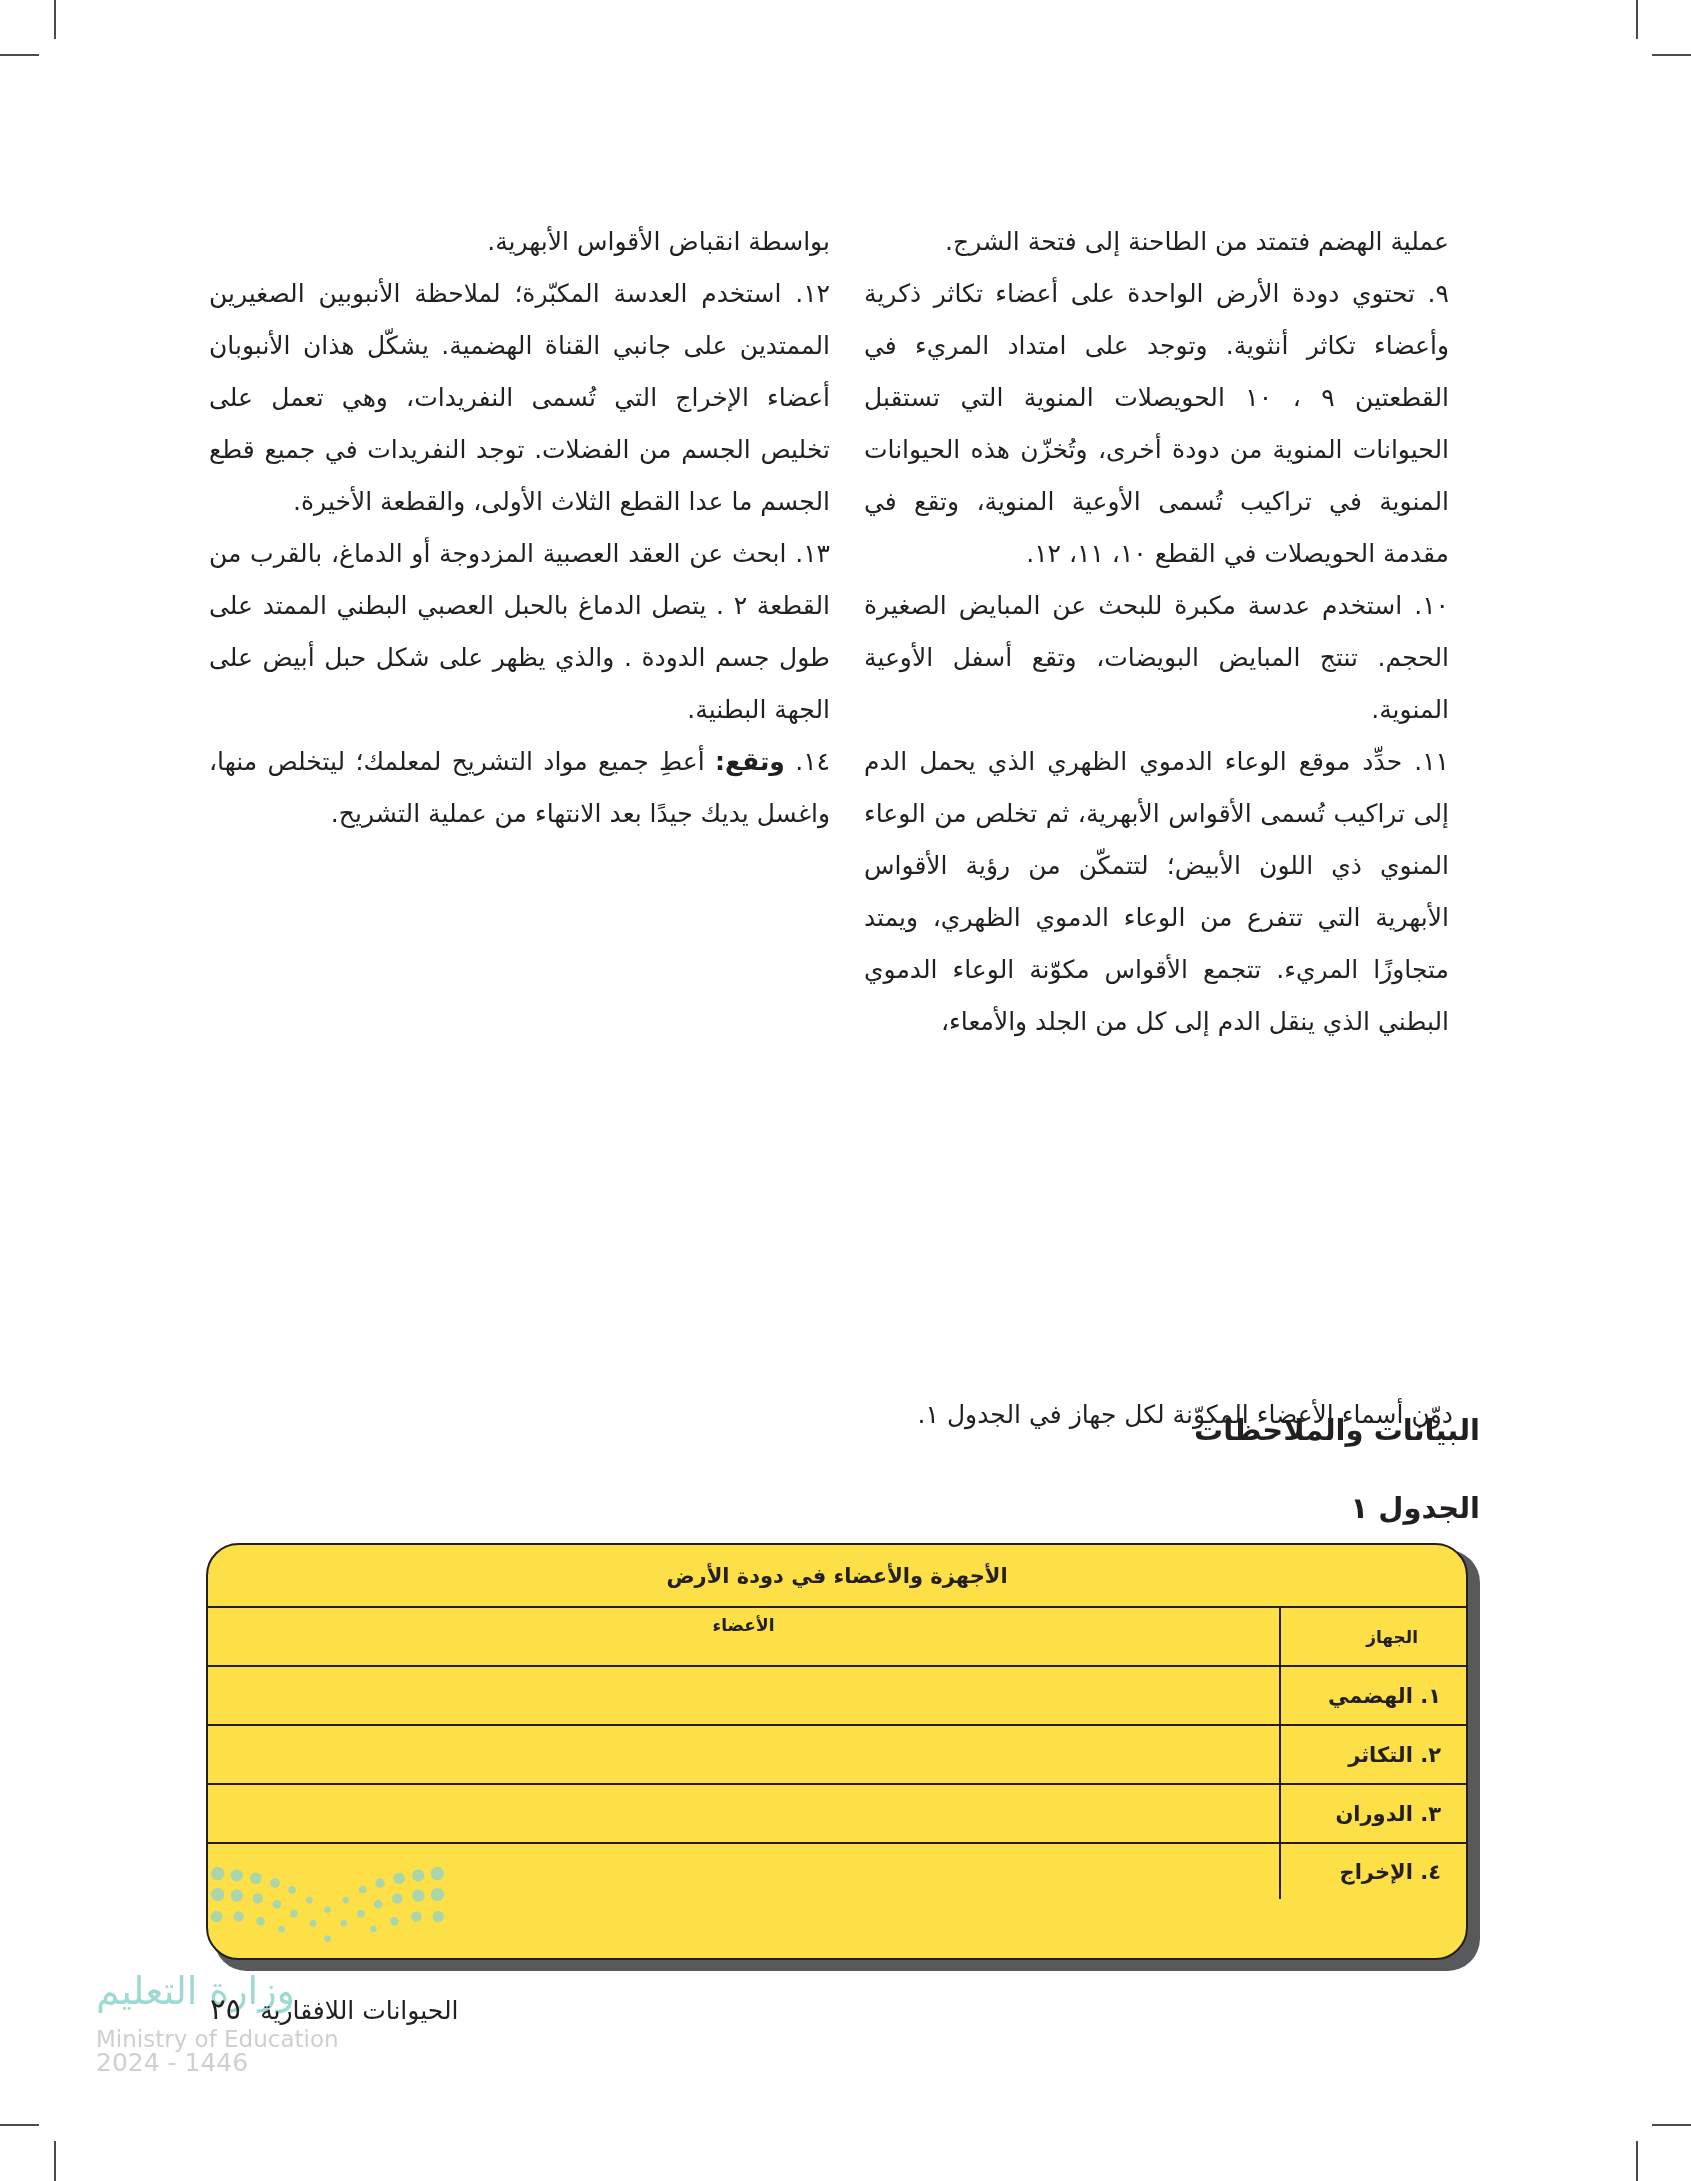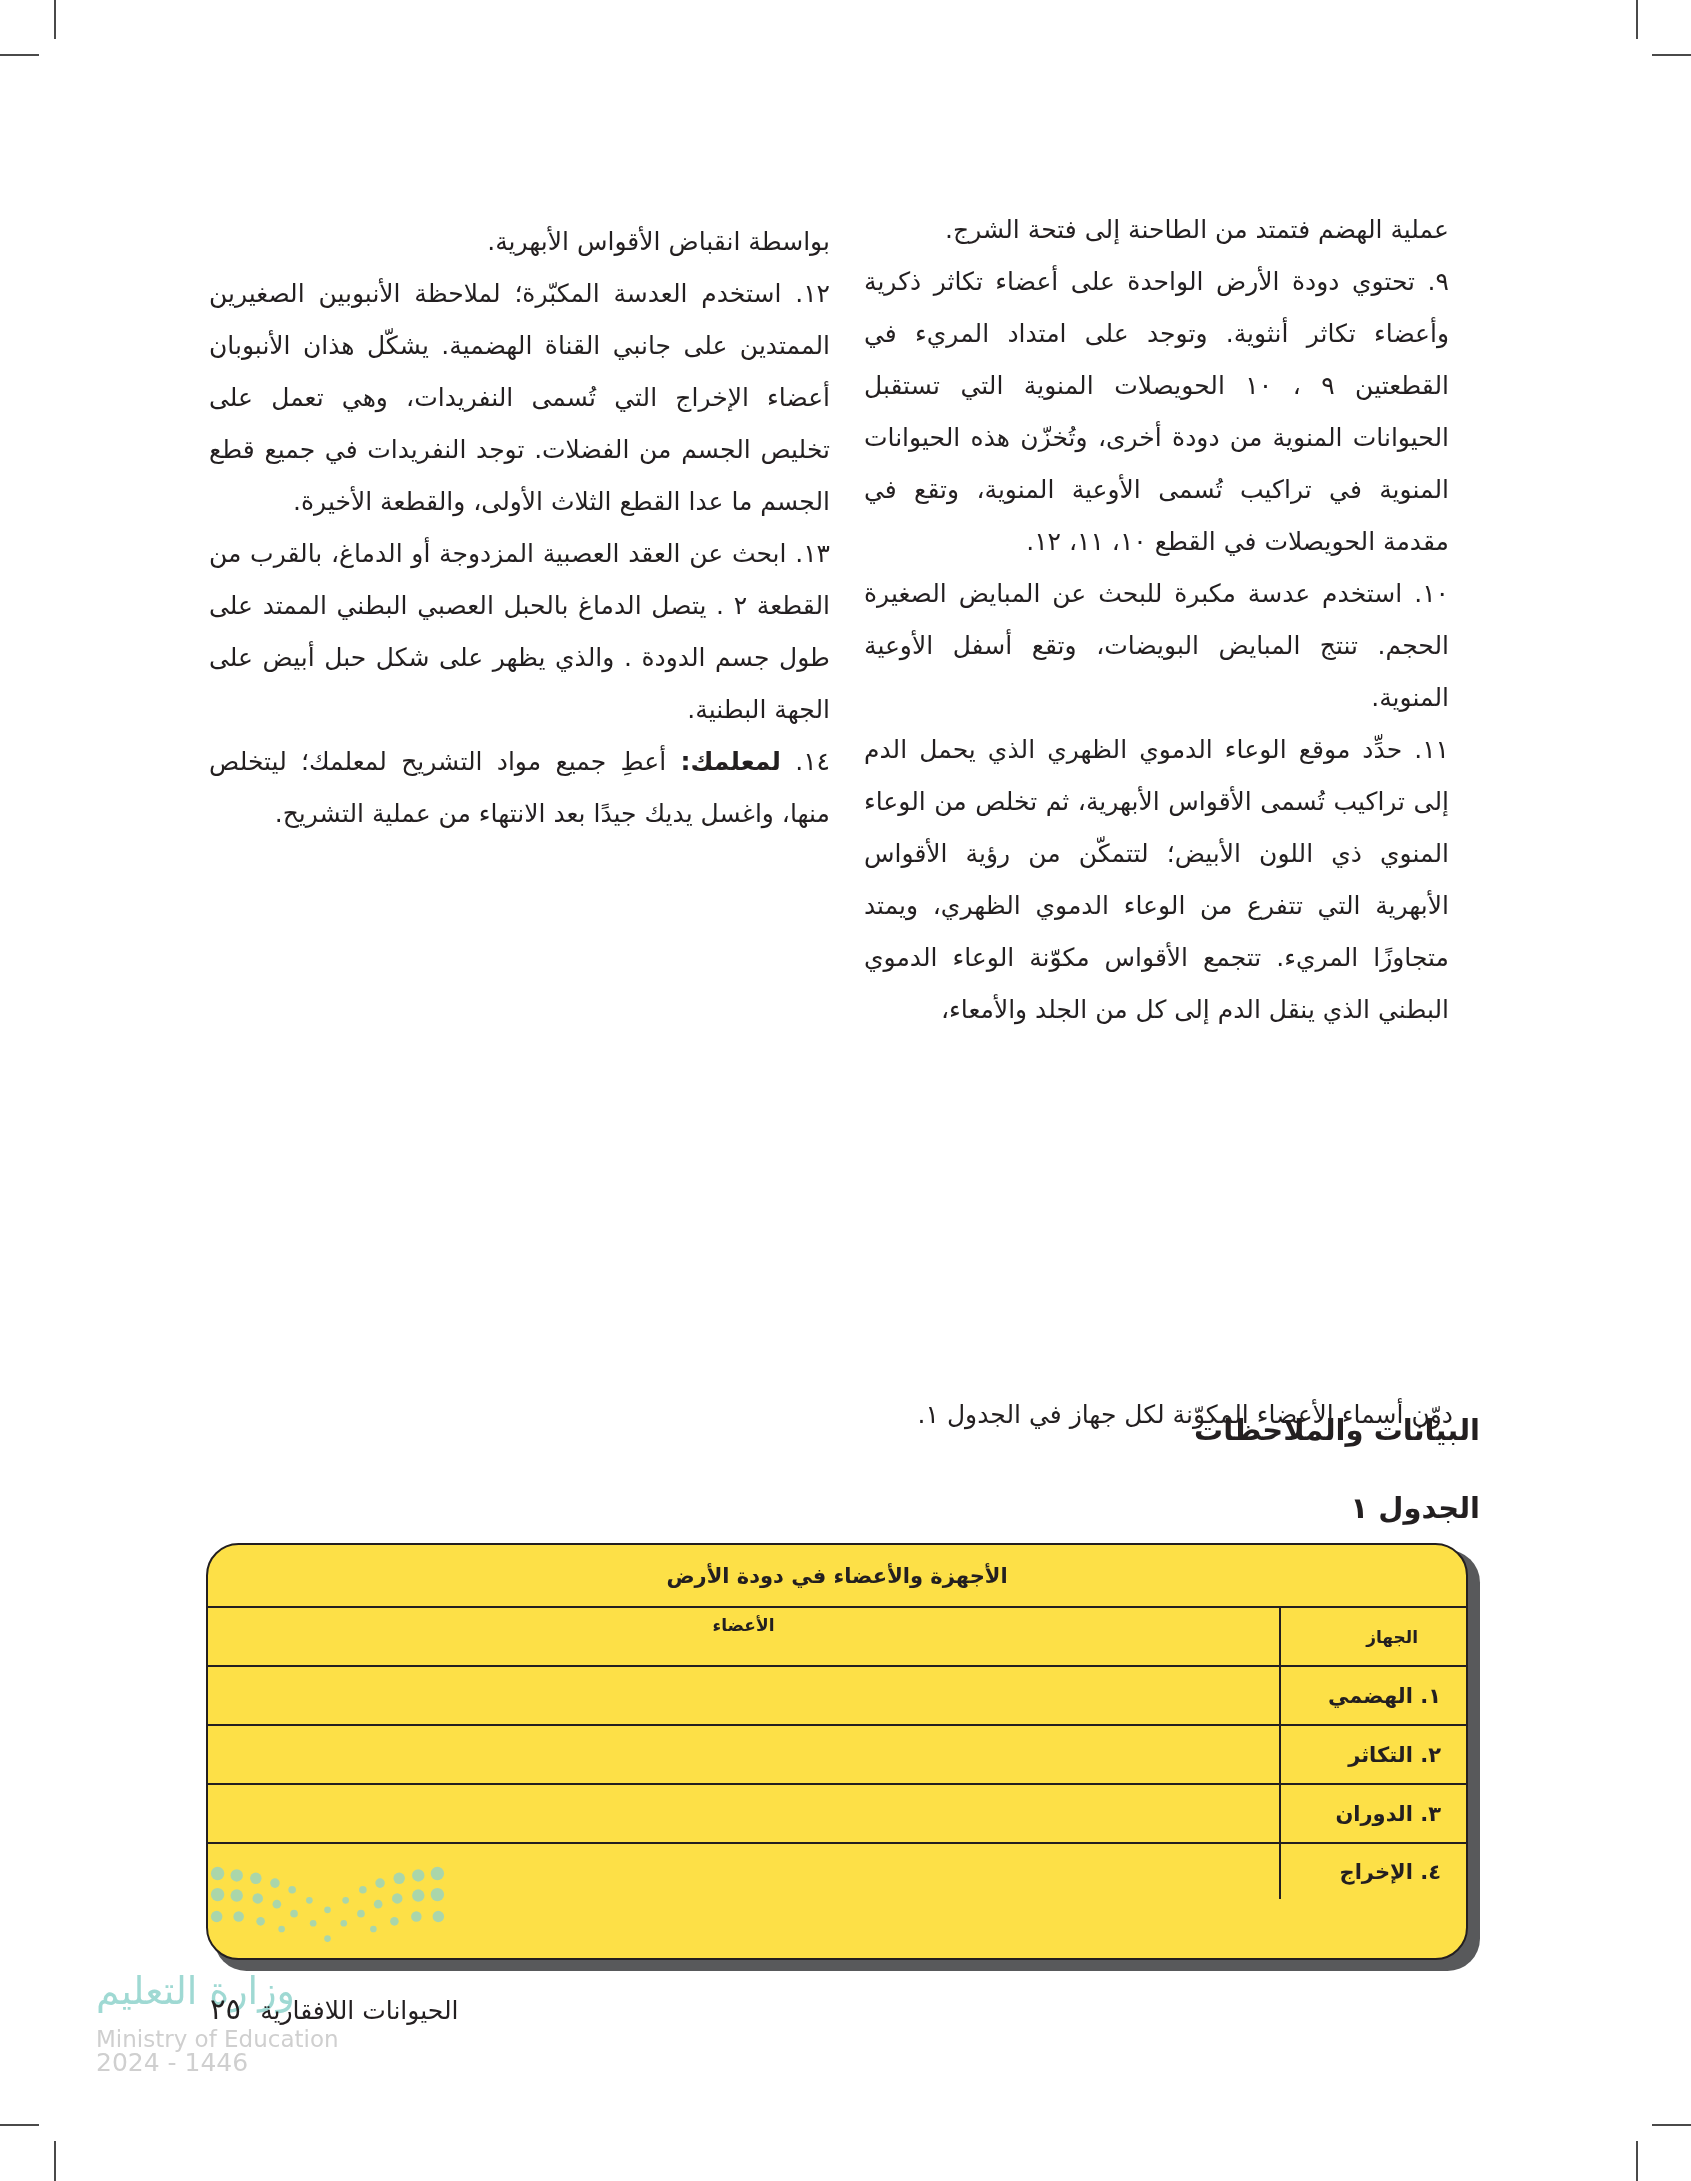--- a/index.html
+++ b/index.html
@@ -85,32 +85,32 @@
 
 <div class="crop" style="left:54px;top:0;width:1.9px;height:39px;"></div>
 <div class="crop" style="left:0;top:54px;width:39px;height:1.9px;"></div>
 <div class="crop" style="left:1636px;top:0;width:1.9px;height:39px;"></div>
 <div class="crop" style="left:1652px;top:54px;width:40px;height:1.9px;"></div>
 <div class="crop" style="left:0;top:2124px;width:39px;height:1.9px;"></div>
 <div class="crop" style="left:54px;top:2141px;width:1.9px;height:40px;"></div>
 <div class="crop" style="left:1652px;top:2124px;width:40px;height:1.9px;"></div>
 <div class="crop" style="left:1636px;top:2141px;width:1.9px;height:40px;"></div>
 
-<div class="col" style="right:243px;top:204px;width:585px;">
+<div class="col" style="right:243px;top:216px;width:585px;">
   <p class="cont">عملية الهضم فتمتد من الطاحنة إلى فتحة الشرج.</p>
   <p class="item"><span class="num">٩.</span> <span>تحتوي دودة الأرض الواحدة على أعضاء تكاثر ذكرية وأعضاء تكاثر أنثوية. وتوجد على امتداد المريء في القطعتين ٩ ، ١٠ الحويصلات المنوية التي تستقبل الحيوانات المنوية من دودة أخرى، وتُخزّن هذه الحيوانات المنوية في تراكيب تُسمى الأوعية المنوية، وتقع في مقدمة الحويصلات في القطع ١٠، ١١، ١٢.</span></p>
   <p class="item"><span class="num">١٠.</span> <span>استخدم عدسة مكبرة للبحث عن المبايض الصغيرة الحجم. تنتج المبايض البويضات، وتقع أسفل الأوعية المنوية.</span></p>
   <p class="item"><span class="num">١١.</span> <span>حدِّد موقع الوعاء الدموي الظهري الذي يحمل الدم إلى تراكيب تُسمى الأقواس الأبهرية، ثم تخلص من الوعاء المنوي ذي اللون الأبيض؛ لتتمكّن من رؤية الأقواس الأبهرية التي تتفرع من الوعاء الدموي الظهري، ويمتد متجاوزًا المريء. تتجمع الأقواس مكوّنة الوعاء الدموي البطني الذي ينقل الدم إلى كل من الجلد والأمعاء،</span></p>
 </div>
 
 <div class="col" style="right:862px;top:216px;width:621px;">
   <p class="cont">بواسطة انقباض الأقواس الأبهرية.</p>
   <p class="item"><span class="num">١٢.</span> <span>استخدم العدسة المكبّرة؛ لملاحظة الأنبوبين الصغيرين الممتدين على جانبي القناة الهضمية. يشكّل هذان الأنبوبان أعضاء الإخراج التي تُسمى النفريدات، وهي تعمل على تخليص الجسم من الفضلات. توجد النفريدات في جميع قطع الجسم ما عدا القطع الثلاث الأولى، والقطعة الأخيرة.</span></p>
   <p class="item"><span class="num">١٣.</span> <span>ابحث عن العقد العصبية المزدوجة أو الدماغ، بالقرب من القطعة ٢ . يتصل الدماغ بالحبل العصبي البطني الممتد على طول جسم الدودة . والذي يظهر على شكل حبل أبيض على الجهة البطنية.</span></p>
-  <p class="item"><span class="num">١٤.</span> <span class="warn">لمعلمك:</span> <span>أعطِ جميع مواد التشريح لمعلمك؛ ليتخلص منها، واغسل يديك جيدًا بعد الانتهاء من عملية التشريح.</span></p>
+  <p class="item"><span class="num">١٤.</span> <span class="warn">وتقع:</span> <span>أعطِ جميع مواد التشريح لمعلمك؛ ليتخلص منها، واغسل يديك جيدًا بعد الانتهاء من عملية التشريح.</span></p>
 </div>
 
 <div class="sec-title">البيانات والملاحظات</div>
 <div class="sec-intro">دوّن أسماء الأعضاء المكوّنة لكل جهاز في الجدول ١.</div>
 <div class="tbl-caption">الجدول ١</div>
 
 <div class="tbl-shadow"></div>
 <div class="tbl">
   <div class="tbl-title">الأجهزة والأعضاء في دودة الأرض</div>
   <div class="tbl-row tbl-head">

